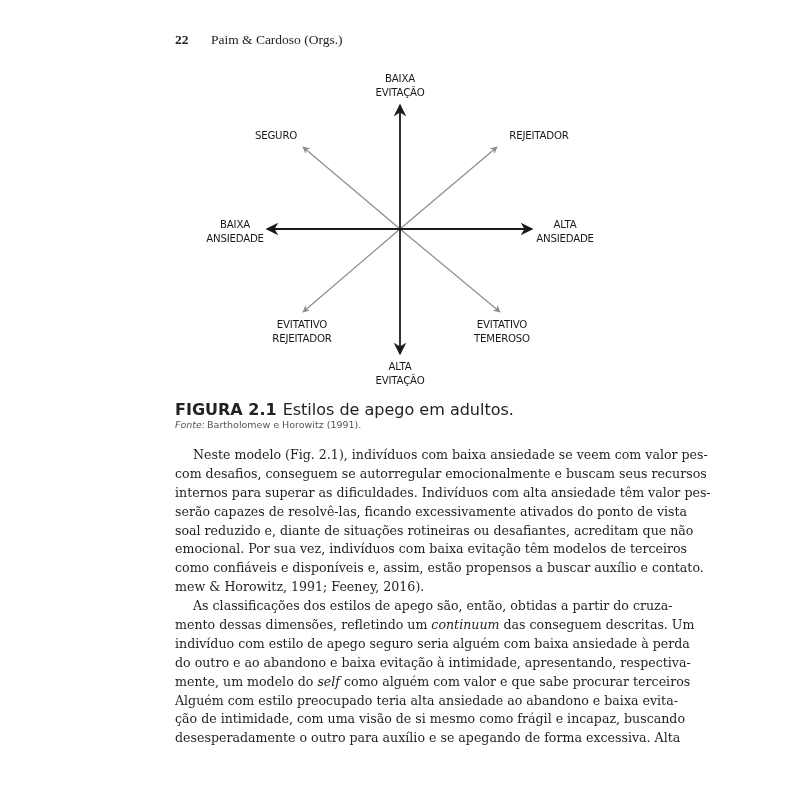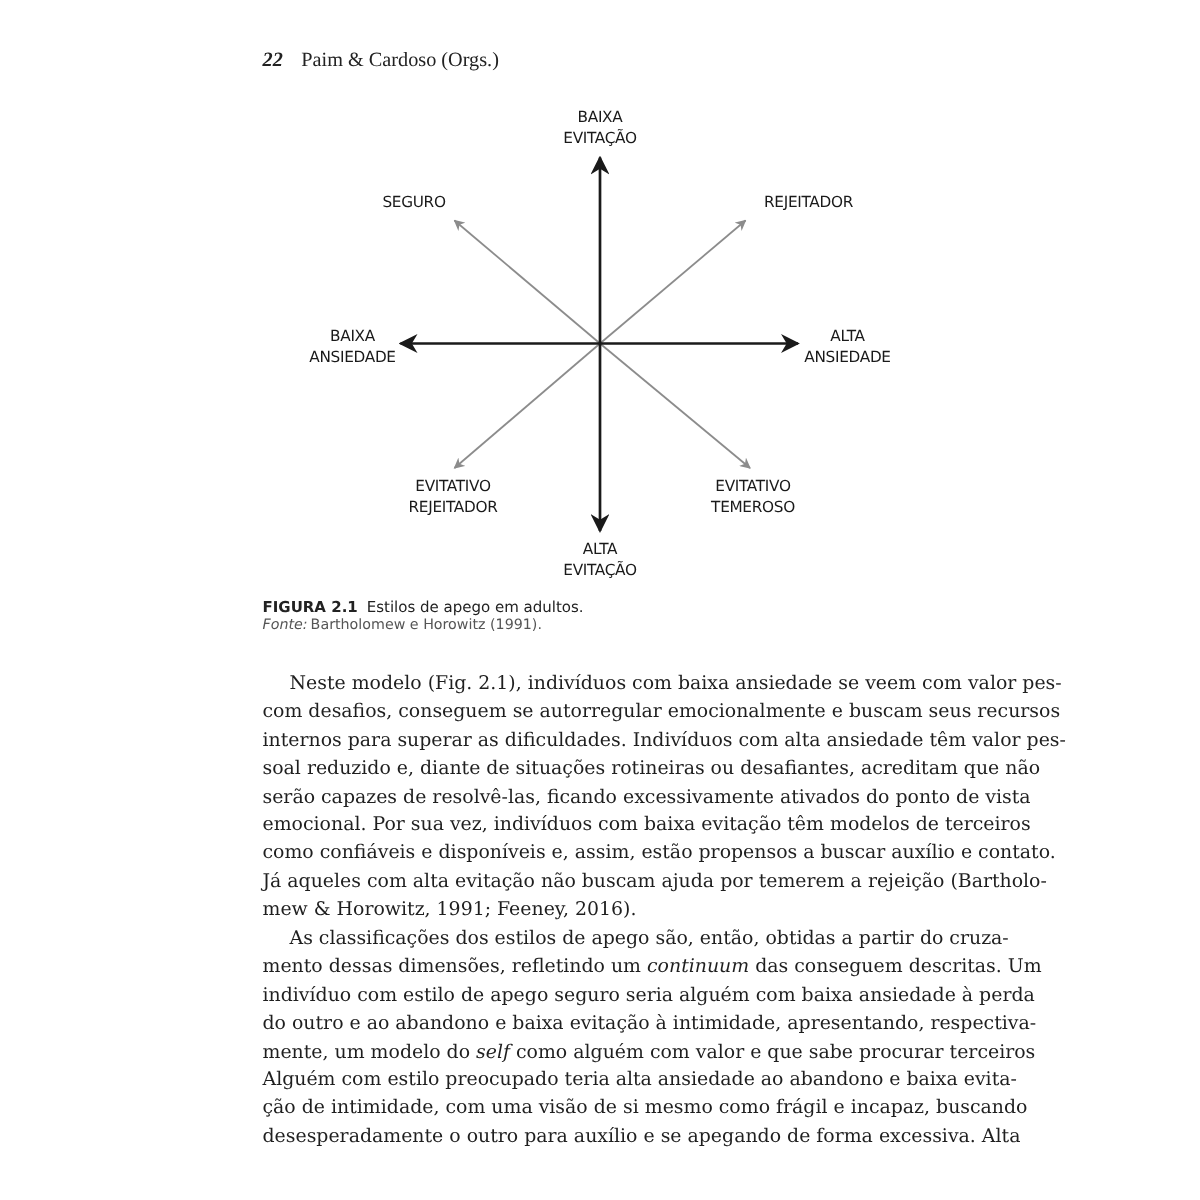--- a/index.html
+++ b/index.html
@@ -1,24 +1,24 @@
 <!DOCTYPE html>
 <html><head>
 <meta charset="utf-8">
 <style>
   html, body { margin: 0; padding: 0; background: #ffffff; }
   body { width: 800px; height: 800px; position: relative; overflow: hidden; color: #1e1e1e; }
   .running-head { position: absolute; top: 32px; left: 175px; font-family: "Liberation Serif", serif; font-size: 13.5px; color: #222; }
-  .running-head .page-num { font-weight: bold; margin-right: 9px; font-style: italic; }
+  .running-head .page-num { font-weight: bold; margin-right: 19px; }
   svg.fig { position: absolute; left: 0; top: 0; }
   .lbl { position: absolute; font-family: "DejaVu Sans", sans-serif; font-size: 10.2px; text-align: center; line-height: 14px; color: #1a1a1a; letter-spacing: -0.2px; }
   .lbl.bold { font-weight: normal; }
   .lbl span { display: block; }
   .caption { position: absolute; left: 175px; top: 400px; font-family: "DejaVu Sans", sans-serif; }
-  .caption .fig-title { font-size: 10px; color: #222; }
+  .caption .fig-title { font-size: 16px; color: #222; }
   .caption .fig-title b { margin-right: 6px; }
   .caption .fig-source { font-size: 9.5px; color: #555; margin-top: 0; }
   .caption .fig-source i { margin-right: 2px; }
   .body-text { position: absolute; left: 175px; top: 446px; width: 448px; font-family: "DejaVu Serif", serif; font-size: 12.6px; line-height: 18.9px; color: #1f1f1f; }
   .body-text .line { display: block; white-space: nowrap; text-align: justify; text-align-last: justify; height: 18.9px; }
   .body-text .line.last { text-align-last: left; }
   .body-text .line.indent { padding-left: 18px; }
 </style>
 </head>
 <body>
@@ -87,25 +87,24 @@
   </div>
   <div class="fig-source">
     <i>Fonte:</i><span>Bartholomew e Horowitz (1991).</span>
   </div>
 </div>
 
 <div class="body-text" id="body-text">
     <span class="line indent">Neste modelo (Fig. 2.1), indivíduos com baixa ansiedade se veem com valor pes-</span>
     <span class="line">com desafios, conseguem se autorregular emocionalmente e buscam seus recursos</span>
     <span class="line">internos para superar as dificuldades. Indivíduos com alta ansiedade têm valor pes-</span>
+    <span class="line">serão capazes de resolvê-las, ficando excessivamente ativados do ponto de vista</span>
     <span class="line">soal reduzido e, diante de situações rotineiras ou desafiantes, acreditam que não</span>
-    <span class="line">serão capazes de resolvê-las, ficando excessivamente ativados do ponto de vista</span>
     <span class="line">emocional. Por sua vez, indivíduos com baixa evitação têm modelos de terceiros</span>
     <span class="line">como confiáveis e disponíveis e, assim, estão propensos a buscar auxílio e contato.</span>
-    <span class="line">Já aqueles com alta evitação não buscam ajuda por temerem a rejeição (Bartholo-</span>
     <span class="line last">mew &amp; Horowitz, 1991; Feeney, 2016).</span>
     <span class="line indent">As classificações dos estilos de apego são, então, obtidas a partir do cruza-</span>
     <span class="line"><span>mento dessas dimensões, refletindo um </span><i>continuum</i><span> das conseguem descritas. Um</span></span>
     <span class="line">indivíduo com estilo de apego seguro seria alguém com baixa ansiedade à perda</span>
     <span class="line">do outro e ao abandono e baixa evitação à intimidade, apresentando, respectiva-</span>
     <span class="line"><span>mente, um modelo do </span><i>self</i><span> como alguém com valor e que sabe procurar terceiros</span></span>
     <span class="line">Alguém com estilo preocupado teria alta ansiedade ao abandono e baixa evita-</span>
     <span class="line">ção de intimidade, com uma visão de si mesmo como frágil e incapaz, buscando</span>
     <span class="line">desesperadamente o outro para auxílio e se apegando de forma excessiva. Alta</span>
   </div>

